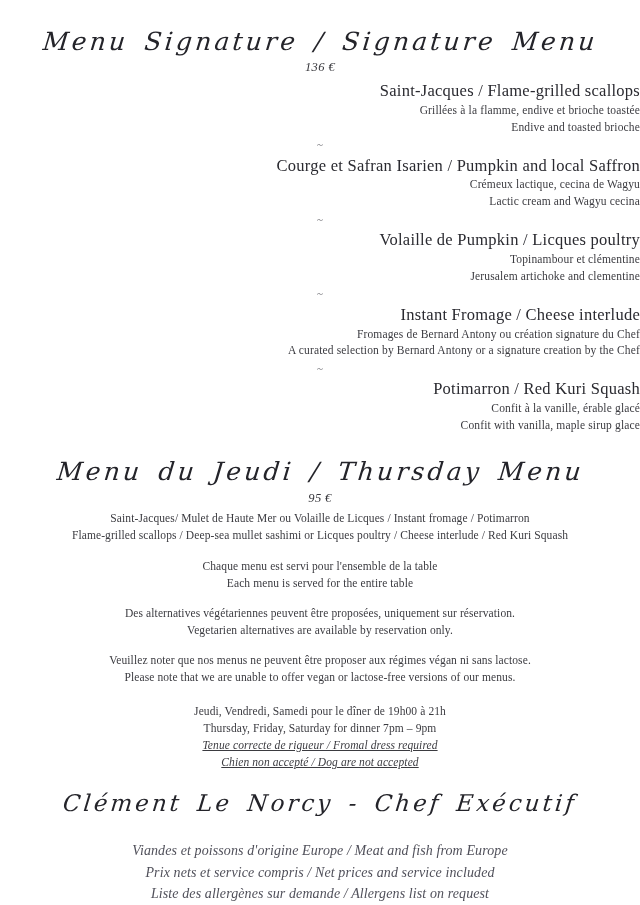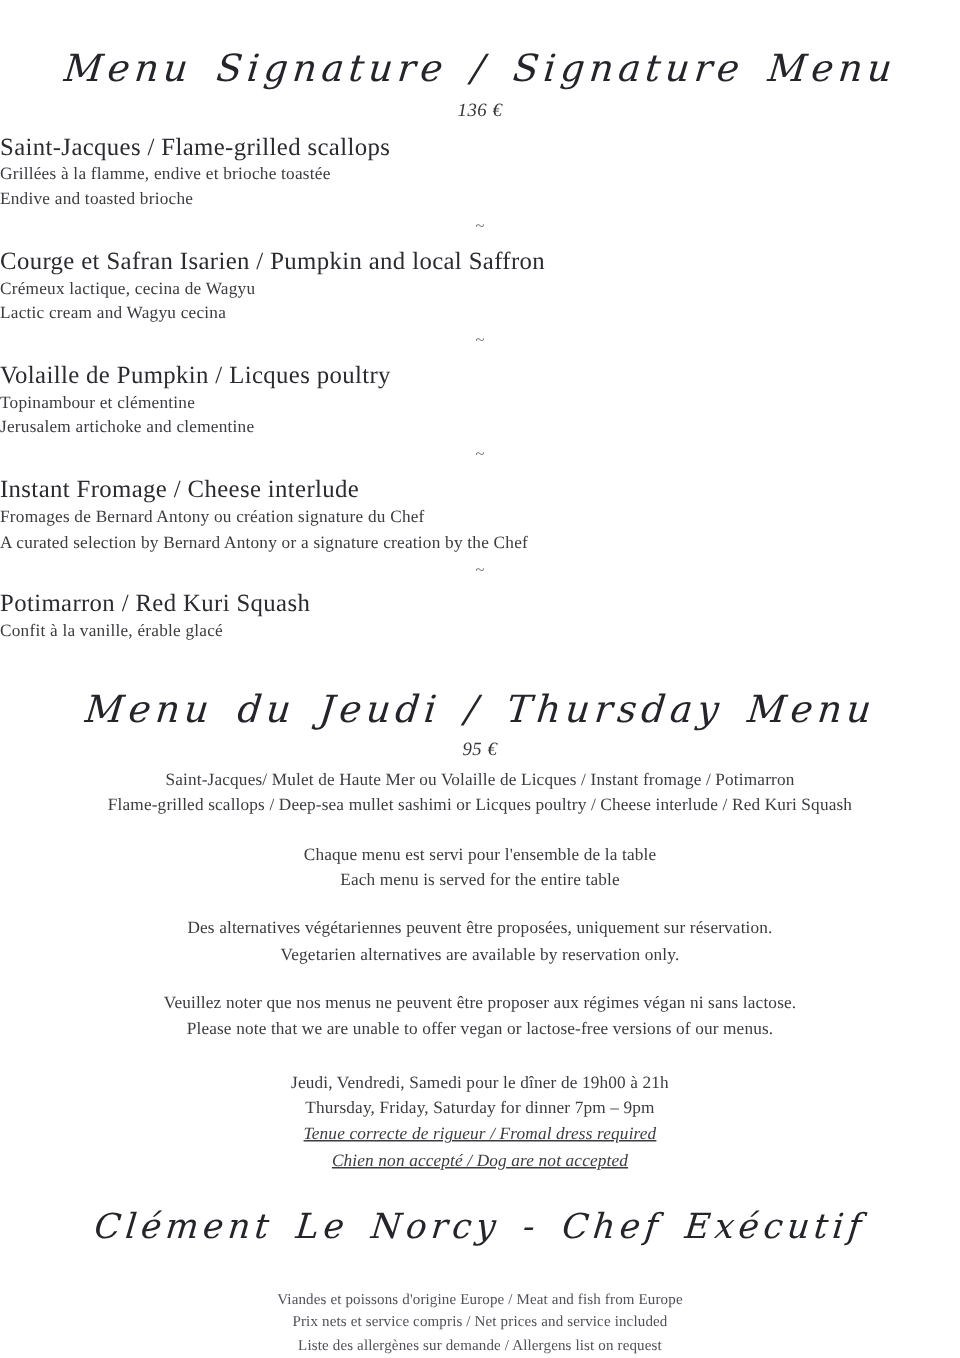--- a/index.html
+++ b/index.html
@@ -49,21 +49,21 @@
     font-family: "Liberation Serif", serif;
     font-style: italic;
     font-size: 12.5px;
     color: #37373c;
     letter-spacing: 0.4px;
     text-align: center;
   }
 
   
   .course {
-    text-align: left;
+    text-align: right;
     width: 100%;
   }
   .course-title {
     font-family: "Liberation Serif", serif;
     font-size: 16.5px;
     font-weight: 400;
     color: #2a2a30;
     letter-spacing: 0.25px;
     line-height: 1.25;
   }
@@ -103,21 +103,22 @@
     letter-spacing: 0.1px;
   }
   .note-italic {
     font-style: italic;
     text-decoration: underline;
   }
 
   
   .footer-line {
     font-family: "Liberation Serif", serif;
-    font-size: 10px;
+    font-style: italic;
+    font-size: 14px;
     color: #50505a;
     text-align: center;
     line-height: 1.55;
     letter-spacing: 0.1px;
   }
 </style>
 </head>
 <body>
 
 <div class="page">
@@ -162,20 +163,21 @@
     <div class="course-fr">Fromages de Bernard Antony ou création signature du Chef</div>
     <div class="course-en">A curated selection by Bernard Antony or a signature creation by the Chef</div>
   </div>
   <div style="height:7px"></div>
   <div class="sep">~</div>
   <div style="height:11px"></div>
 
   <div class="course">
     <div class="course-title">Potimarron / Red Kuri Squash</div>
     <div class="course-fr">Confit à la vanille, érable glacé</div>
+    <div class="course-en">Confit with vanilla, maple sirup glace</div>
   </div>
 
   <div style="height:47px"></div>
   <div class="script">Menu du Jeudi / Thursday Menu</div>
 
   <div style="height:9px"></div>
   <div class="price">95 €</div>
 
   <div style="height:8px"></div>
   <div class="thursday-line">Saint-Jacques/ Mulet de Haute Mer ou Volaille de Licques / Instant fromage / Potimarron</div>

